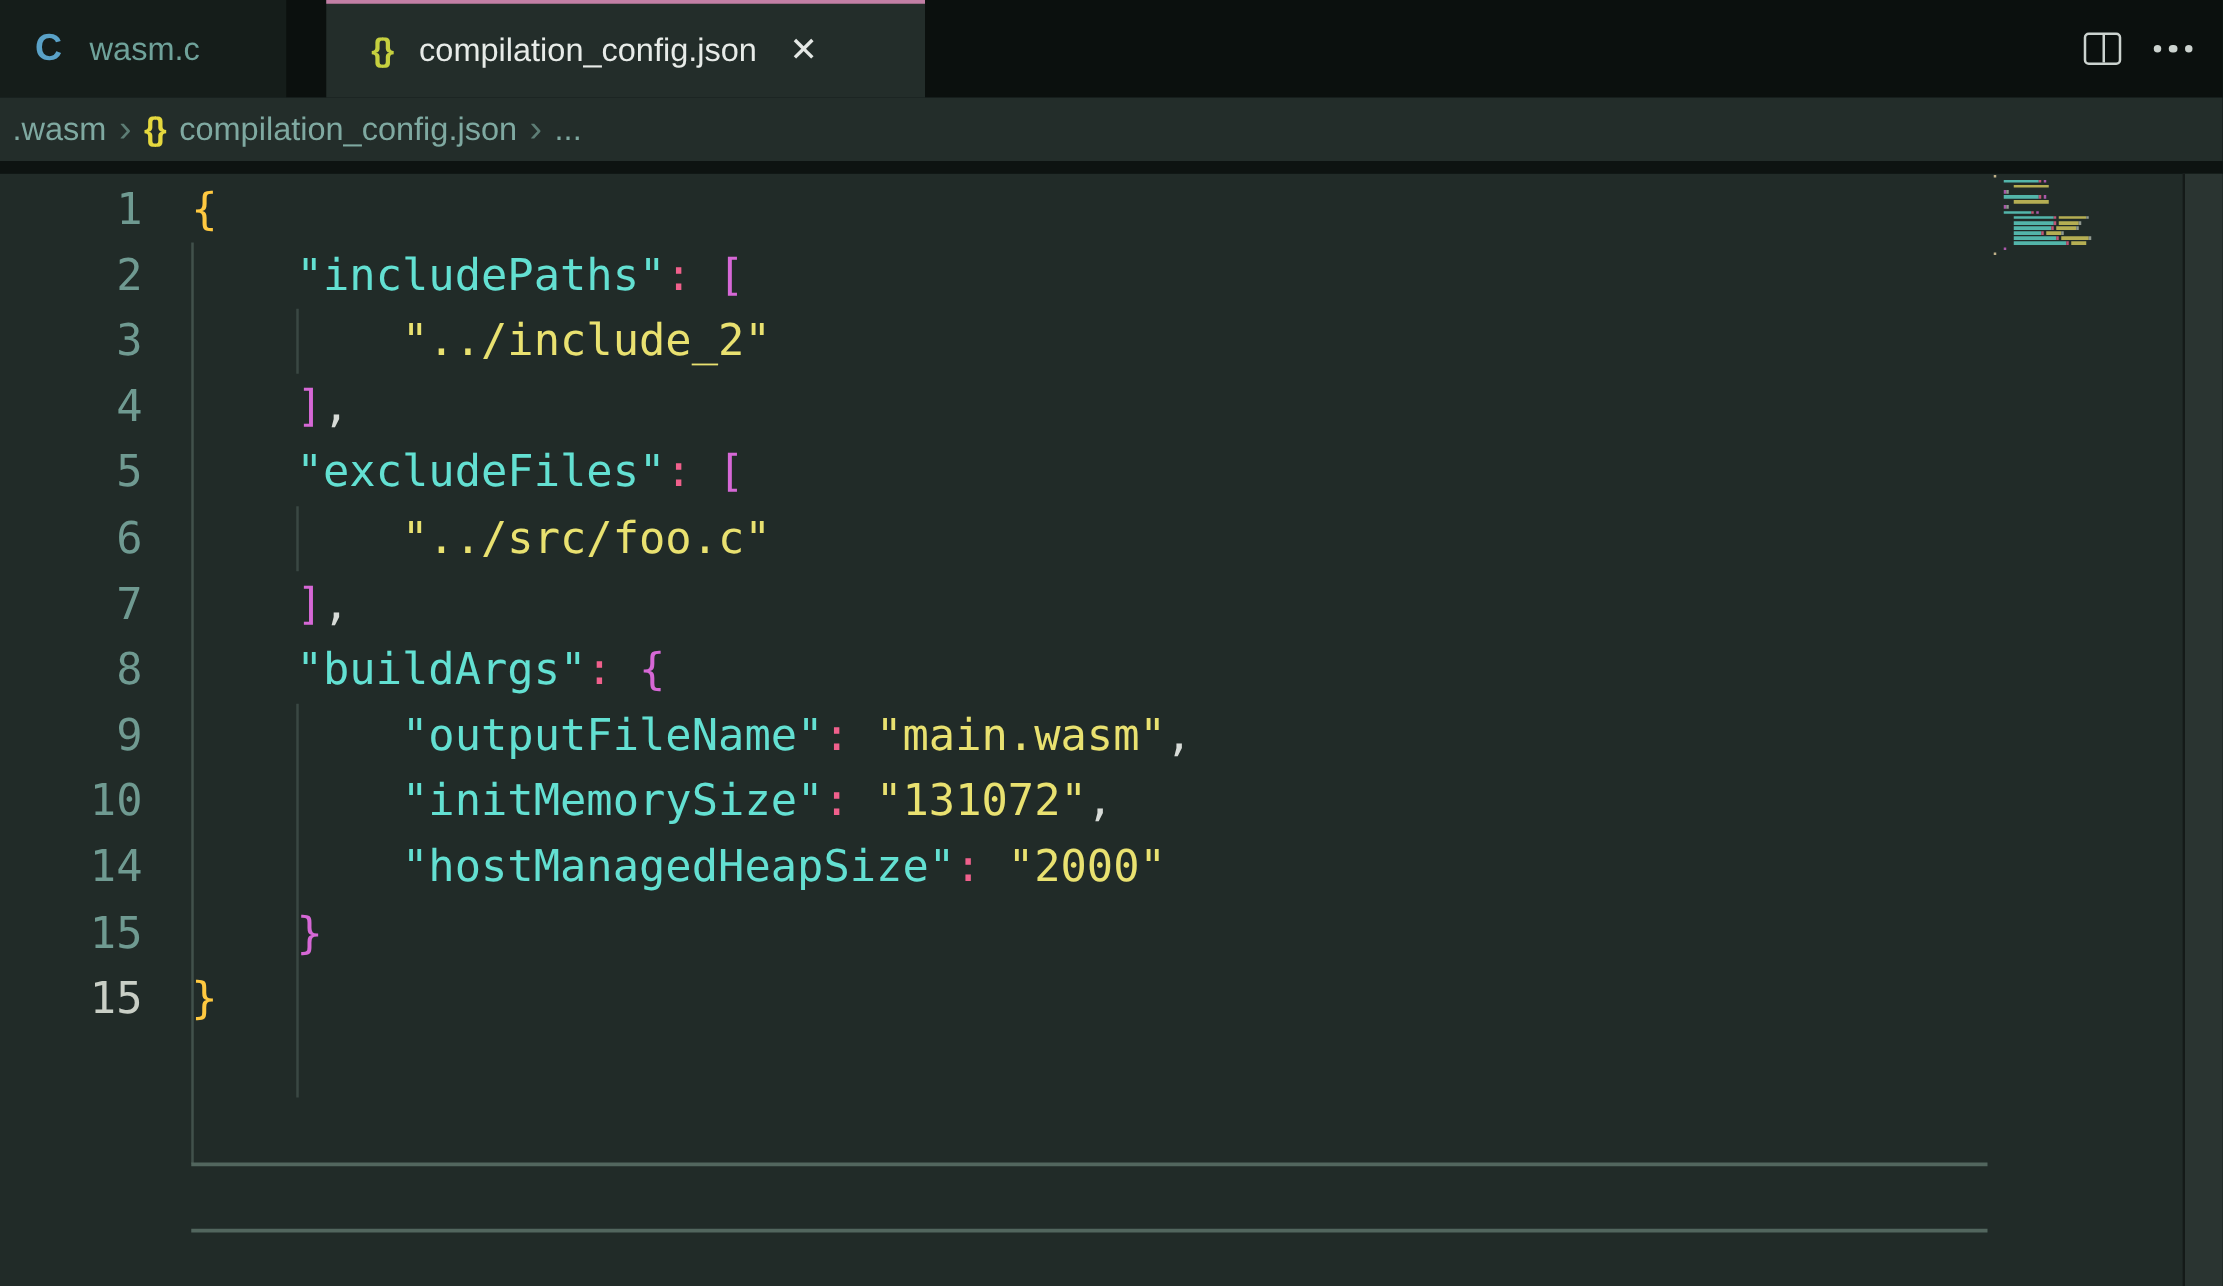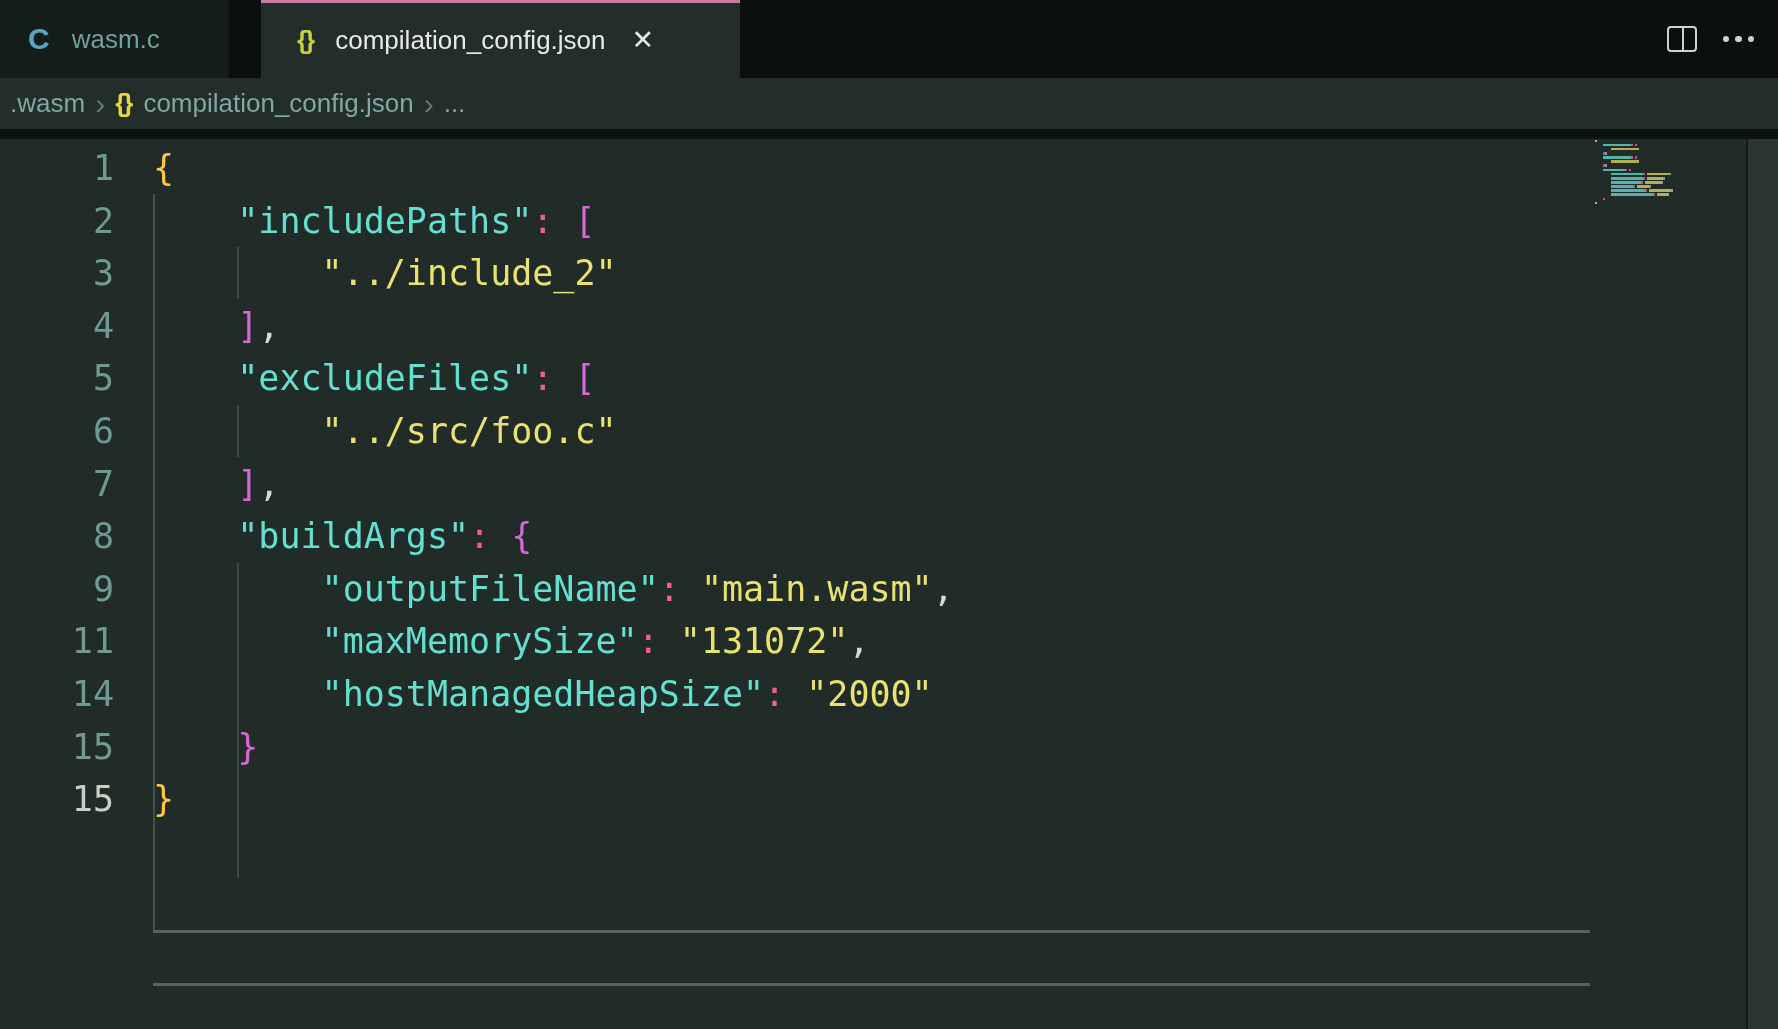--- a/index.html
+++ b/index.html
@@ -98,21 +98,21 @@
   <div id="rows">
       <div class="row"><span class="ln">1</span><span class="code"><span class="tk-b0">{</span></span></div>
       <div class="row"><span class="ln">2</span><span class="code">    <span class="tk-key">"includePaths"</span><span class="tk-colon">:</span><span class="tk-fg"> </span><span class="tk-b1">[</span></span></div>
       <div class="row"><span class="ln">3</span><span class="code">        <span class="tk-str">"../include_2"</span></span></div>
       <div class="row"><span class="ln">4</span><span class="code">    <span class="tk-b1">]</span><span class="tk-fg">,</span></span></div>
       <div class="row"><span class="ln">5</span><span class="code">    <span class="tk-key">"excludeFiles"</span><span class="tk-colon">:</span><span class="tk-fg"> </span><span class="tk-b1">[</span></span></div>
       <div class="row"><span class="ln">6</span><span class="code">        <span class="tk-str">"../src/foo.c"</span></span></div>
       <div class="row"><span class="ln">7</span><span class="code">    <span class="tk-b1">]</span><span class="tk-fg">,</span></span></div>
       <div class="row"><span class="ln">8</span><span class="code">    <span class="tk-key">"buildArgs"</span><span class="tk-colon">:</span><span class="tk-fg"> </span><span class="tk-b1">{</span></span></div>
       <div class="row"><span class="ln">9</span><span class="code">        <span class="tk-key">"outputFileName"</span><span class="tk-colon">:</span><span class="tk-fg"> </span><span class="tk-str">"main.wasm"</span><span class="tk-fg">,</span></span></div>
-      <div class="row"><span class="ln">11</span><span class="code">        <span class="tk-key">"maxMemorySize"</span><span class="tk-colon">:</span><span class="tk-fg"> </span><span class="tk-str">"131072"</span><span class="tk-fg">,</span></span></div>
+      <div class="row"><span class="ln">10</span><span class="code">        <span class="tk-key">"initMemorySize"</span><span class="tk-colon">:</span><span class="tk-fg"> </span><span class="tk-str">"131072"</span><span class="tk-fg">,</span></span></div>
       <div class="row"><span class="ln">14</span><span class="code">        <span class="tk-key">"hostManagedHeapSize"</span><span class="tk-colon">:</span><span class="tk-fg"> </span><span class="tk-str">"2000"</span></span></div>
       <div class="row"><span class="ln">15</span><span class="code">    <span class="tk-b1">}</span></span></div>
       <div class="row"><span class="ln active">15</span><span class="code"><span class="tk-b0">}</span></span></div>
     </div>
 
   <div id="minimap">
       <div class="mm-row" style="top: 0.5px; left: 0px;">
         <i style="width: 2px; background: rgb(192, 177, 137);"></i>
       </div>
       <div class="mm-row" style="top: 4.65px; left: 8px;">

